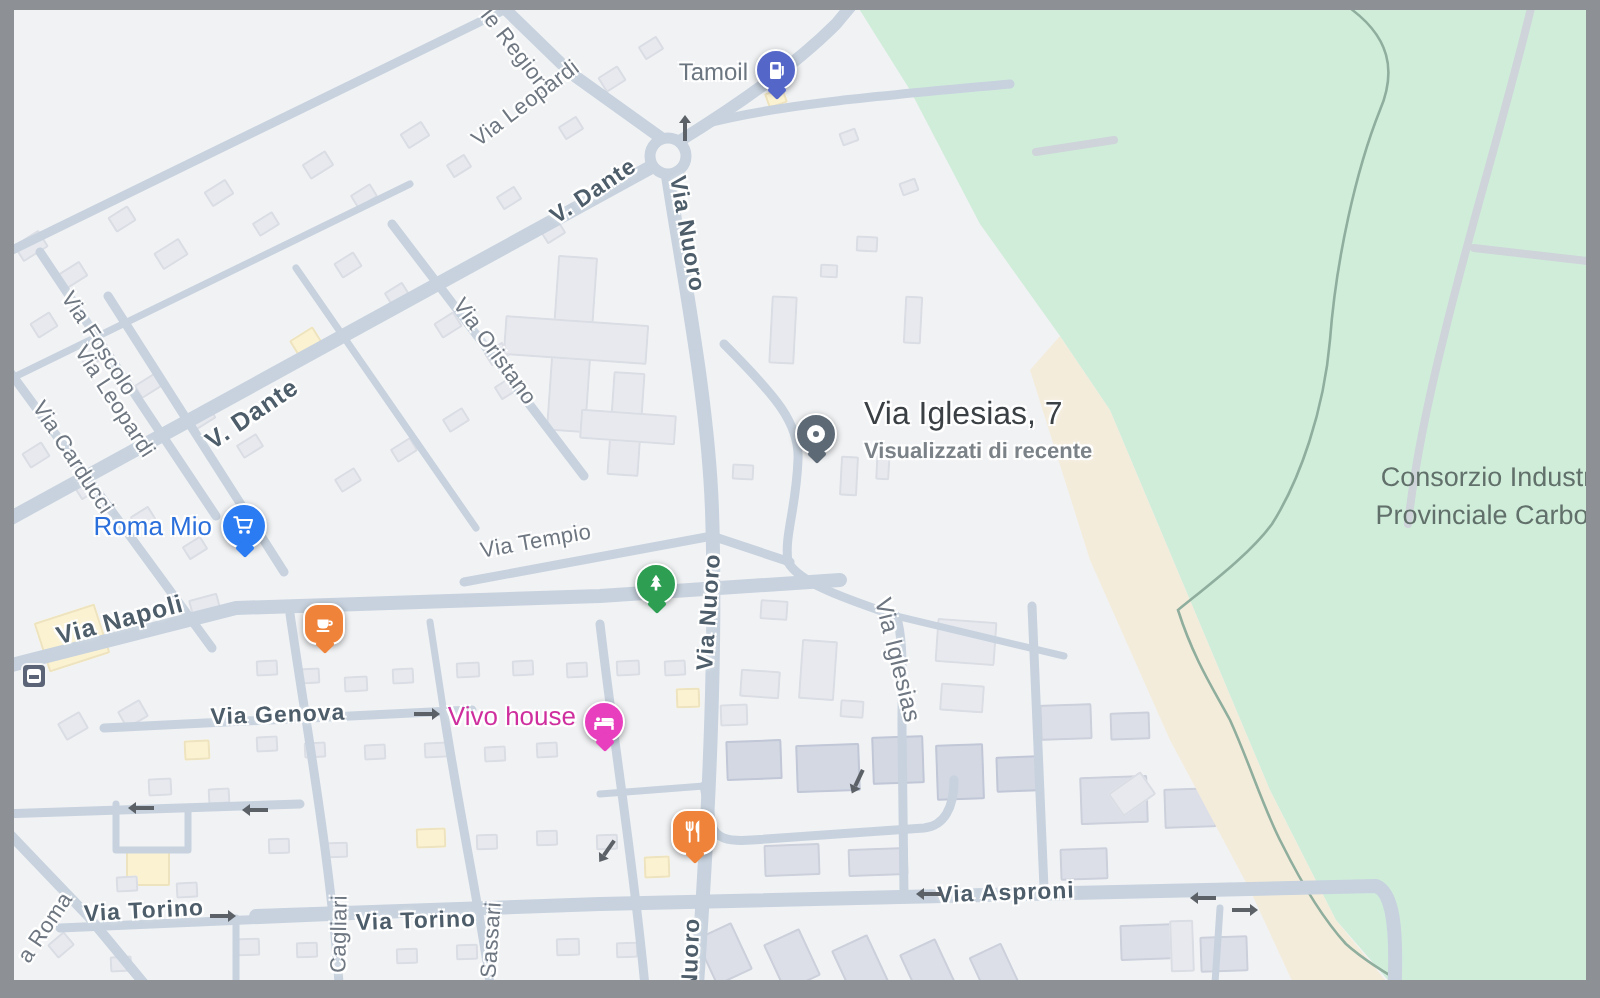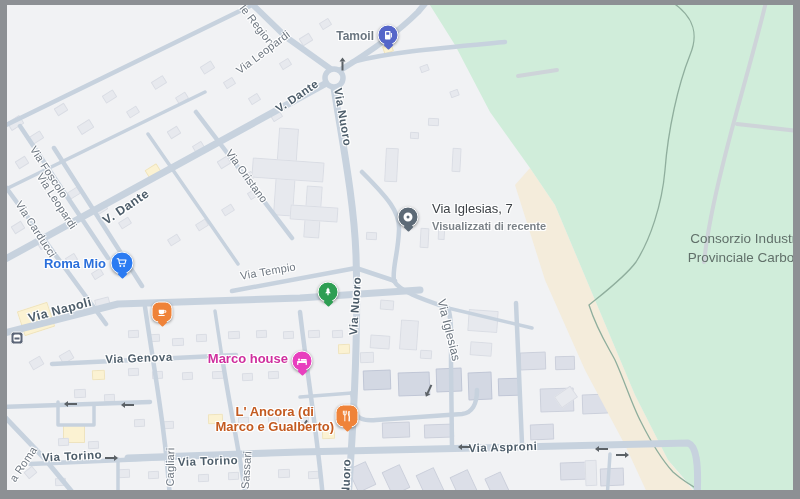--- a/index.html
+++ b/index.html
@@ -30,23 +30,23 @@
     border-top:3.5px solid transparent;border-bottom:3.5px solid transparent;}
 
   .pin{position:absolute;z-index:30;width:21px;height:21px;border-radius:50%;
     border:1.5px solid #fff;box-shadow:0 1px 3px rgba(0,0,0,.4);
     display:flex;align-items:center;justify-content:center;transform:translate(-50%,-50%);}
   .pin .tail{position:absolute;left:50%;bottom:-3.5px;width:7px;height:7px;background:inherit;
     transform:translateX(-50%) rotate(45deg);z-index:-1;border-radius:1px;}
   .squircle{border-radius:35%;}
   .donut{width:9px;height:9px;border:3px solid #fff;border-radius:50%;}
 
-  .poi-label{position:absolute;z-index:31;font-size:12px;font-weight:700;white-space:nowrap;
+  .poi-label{position:absolute;z-index:31;font-size:12px;font-weight:400;white-space:nowrap;
     text-shadow:-1px -1px 0 #fff,1px -1px 0 #fff,-1px 1px 0 #fff,1px 1px 0 #fff,0 0 3px #fff;}
-  #recent-title{font-size:13px;font-weight:500;color:#3b4045;}
+  #recent-title{font-size:16px;font-weight:500;color:#3b4045;}
   #recent-sub{font-size:11px;font-weight:700;color:#7b8288;}
   #consorzio{position:absolute;z-index:20;font-size:13.5px;color:#61706a;text-align:center;
     line-height:19px;white-space:nowrap;}
 
   #busstop{position:absolute;z-index:30;width:13px;height:13px;background:#5b6577;border-radius:3px;
     border:1px solid #f4f5f6;transform:translate(-50%,-50%);display:flex;align-items:center;justify-content:center;}
   #busstop .inner{width:7px;height:7px;background:#fff;border-radius:1.5px;position:relative;}
   #busstop .inner::after{content:"";position:absolute;left:1px;top:3px;width:5px;height:1.5px;background:#5b6577;}
 </style>
 </head>
@@ -332,36 +332,32 @@
     <svg width="13" height="13" viewBox="0 0 24 24">
       <g fill="#fff">
         <circle cx="6.5" cy="9.5" r="1.9"></circle>
         <path d="M9.8 8.3h8.7A2.5 2.5 0 0 1 21 10.8v.9H9.8z"></path>
         <rect x="3" y="12" width="18" height="3.6" rx="1"></rect>
         <rect x="3" y="15.6" width="2.3" height="3.6"></rect>
         <rect x="18.7" y="15.6" width="2.3" height="3.6"></rect>
       </g>
     </svg>
   </div>
-  <div class="poi-label" style="left:288px;top:358px;transform:translate(-100%,-50%);color:#cf2f9e;font-size:13px;">Marco house</div>
+  <div class="poi-label" style="left:288px;top:358px;transform:translate(-100%,-50%);color:#cf2f9e;font-size:13px;">Vivo house</div>
 
   <div class="pin squircle" style="left:347px;top:416px;background:#ef8339;width:23px;height:23px;">
     <span class="tail"></span>
     <svg width="13" height="13" viewBox="0 0 24 24">
       <g stroke="#fff" stroke-width="1.8" fill="none" stroke-linecap="round">
         <path d="M8 3v18"></path>
         <path d="M5.3 3v4.5a2.7 2.7 0 0 0 5.4 0V3"></path>
         <path d="M16 21V3c-2.2 1.6-2.2 8.4 0 10z"></path>
       </g>
     </svg>
   </div>
-  <div class="poi-label" style="left:334px;top:419px;transform:translate(-100%,-50%);color:#c35a20;font-size:13px;text-align:center;">
-    <div>L' Ancora (di</div>
-    <div>Marco e Gualberto)</div>
-  </div>
 
   <div id="busstop" style="left:17px;top:338px;">
     <span class="inner"></span>
   </div>
 
   <div id="b-top" class="bframe"></div>
   <div id="b-bottom" class="bframe"></div>
   <div id="b-left" class="bframe"></div>
   <div id="b-right" class="bframe"></div>
 </div>

